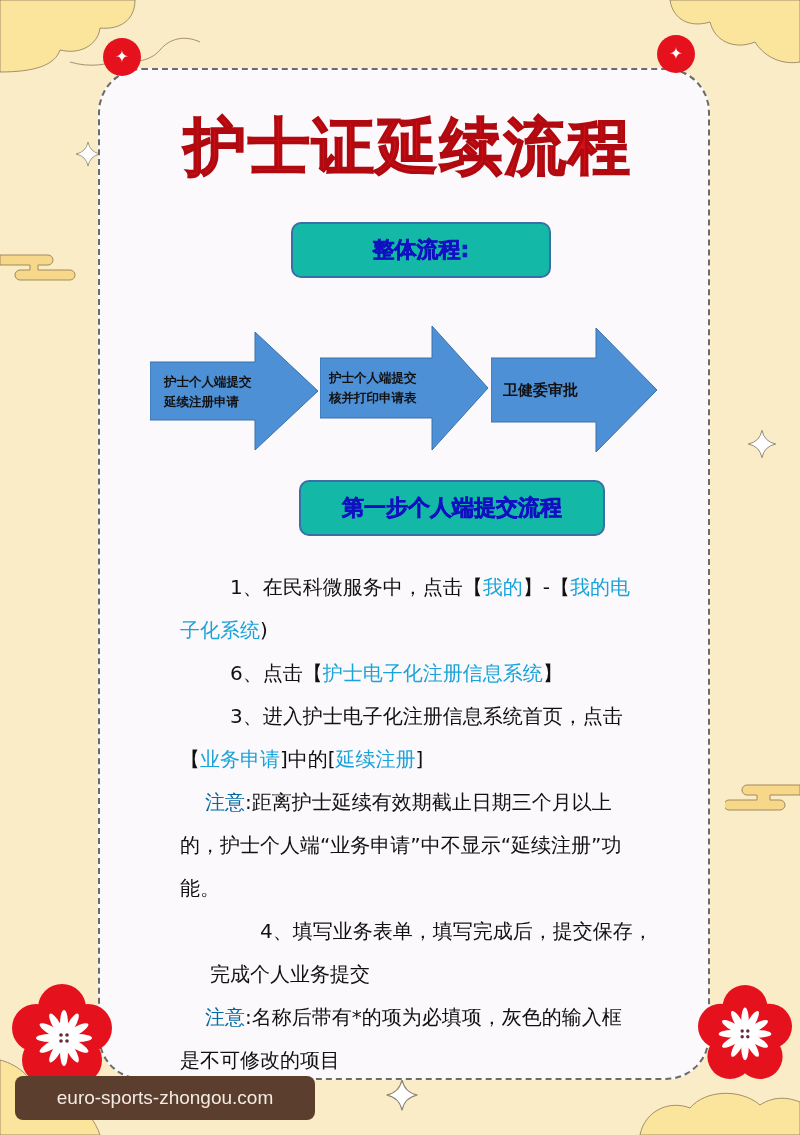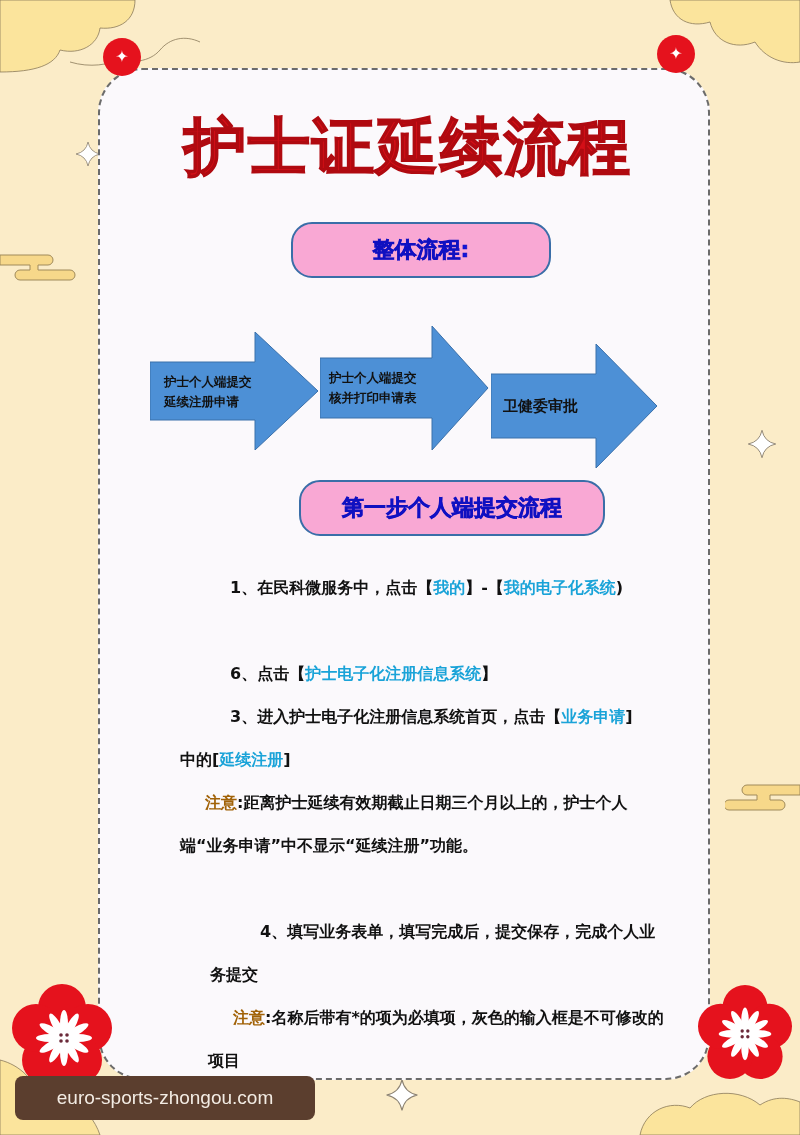--- a/index.html
+++ b/index.html
@@ -23,46 +23,46 @@
     left: 8px; top: 105px; width: 800px;
     text-align: center;
     font-size: 62px; font-weight: bold;
     color: #d30f17;
     letter-spacing: 2px;
     font-family: "DejaVu Sans", sans-serif;
     -webkit-text-stroke: 1.5px #b00a10;
   }
   .section-box {
     position: absolute;
-    background: #f9a8d4;
+    background: #14b8a6;
     border: 2px solid #3a6ea8;
-    border-radius: 21px;
+    border-radius: 10px;
     color: #1414d8;
     font-weight: bold;
     font-size: 22px;
     text-align: center;
     display: flex; align-items: center; justify-content: center;
     -webkit-text-stroke: 0.6px #1010c0;
   }
   .arrow { position: absolute; }
   .arrow svg { position: absolute; left: 0; top: 0; }
   .arrow-text {
     position: absolute;
     font-weight: bold; color: #111;
     font-size: 12.5px; line-height: 20px;
   }
   .para {
     position: absolute;
     left: 180px; width: 460px;
-    font-size: 16px; font-weight: bold;
+    font-size: 20px; font-weight: normal;
     color: #111;
     line-height: 43px;
   }
   .para .hl { color: #1aa3d8; }
-  .para .note { color: #a16207; }
+  .para .note { color: #0369a1; }
   .para .indent { display: inline-block; width: 50px; }
   .para .indent-s { display: inline-block; width: 25px; }
   .coin {
     position: absolute; width: 38px; height: 38px;
     border-radius: 50%; background: #e5121d;
   }
   .coin .star {
     position: absolute; left: 50%; top: 50%;
     transform: translate(-50%, -50%);
     color: #fff; font-size: 16px; line-height: 1;
@@ -142,21 +142,21 @@
 </div>
 <div class="arrow" style="left:320px;top:326px;width:170px;height:124px;">
   <svg width="170" height="124" viewBox="0 0 170 124">
     <path d="M0 32 H112 V0 L168 62 L112 124 V92 H0 Z" fill="#4d90d6" stroke="#3a70aa" stroke-width="1"></path>
   </svg>
   <div class="arrow-text" style="left:9px;top:42px;">
     <div>护士个人端提交</div>
     <div>核并打印申请表</div>
   </div>
 </div>
-<div class="arrow" style="left:491px;top:344px;width:168px;height:124px;">
+<div class="arrow" style="left:491px;top:328px;width:168px;height:124px;">
   <svg width="168" height="124" viewBox="0 0 168 124">
     <path d="M0 30 H105 V0 L166 62 L105 124 V94 H0 Z" fill="#4d90d6" stroke="#3a70aa" stroke-width="1"></path>
   </svg>
   <div class="arrow-text" style="left:12px;top:52px;font-size:15px;">
     <div>卫健委审批</div>
   </div>
 </div>
 
 <div class="section-box" style="left:299px;top:480px;width:306px;height:56px;">
   <span>第一步个人端提交流程</span>
@@ -170,21 +170,21 @@
 </div>
 <div class="para" style="top:695px;">
   <span class="indent"></span><span>3、进入护士电子化注册信息系统首页，点击【</span><span class="hl">业务申请</span><span>]中的[</span><span class="hl">延续注册</span><span>]</span>
 </div>
 <div class="para" style="top:781px;">
   <span class="indent-s"></span><span class="note">注意</span><span>:距离护士延续有效期截止日期三个月以上的，护士个人端“业务申请”中不显示“延续注册”功能。</span>
 </div>
 <div class="para" style="top:910px;margin-left:30px;">
   <span class="indent"></span><span>4、填写业务表单，填写完成后，提交保存，完成个人业务提交</span>
 </div>
-<div class="para" style="top:996px;margin-left:28px;">
+<div class="para" style="top:996px;">
   <span class="indent-s"></span><span class="note">注意</span><span>:名称后带有*的项为必填项，灰色的输入框是不可修改的项目</span>
 </div>
 
 <svg class="flower" style="left:12px;top:984px" width="100" height="100" viewBox="0 0 100 100">
   <g fill="#e5121d">
     <circle cx="50" cy="24" r="24"></circle>
       <circle cx="76" cy="44" r="24"></circle>
       <circle cx="66" cy="76" r="24"></circle>
       <circle cx="34" cy="76" r="24"></circle>
       <circle cx="24" cy="44" r="24"></circle>

